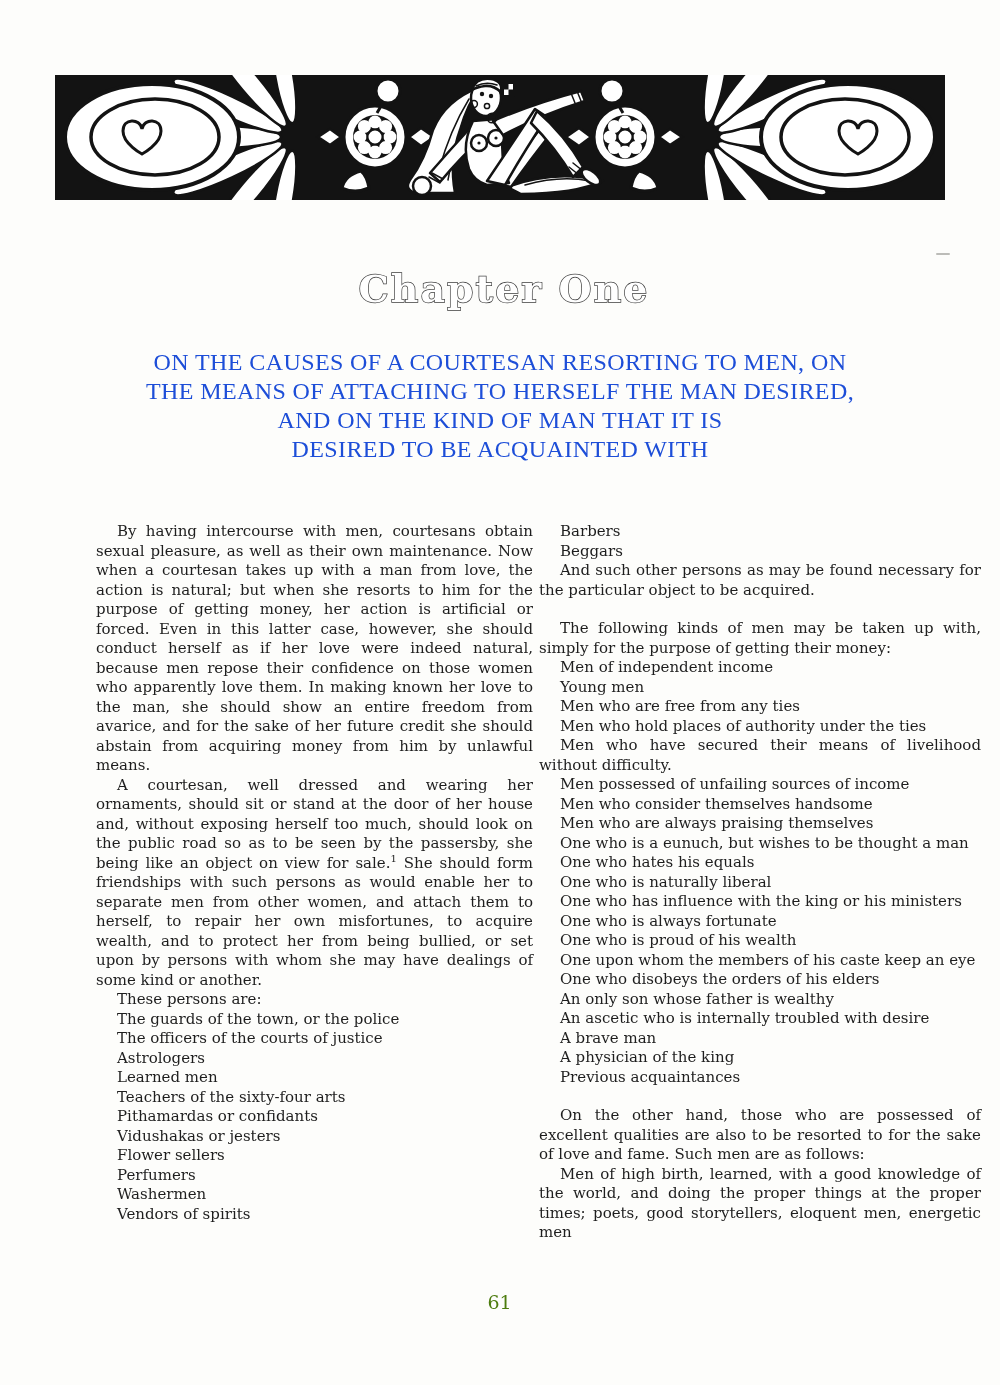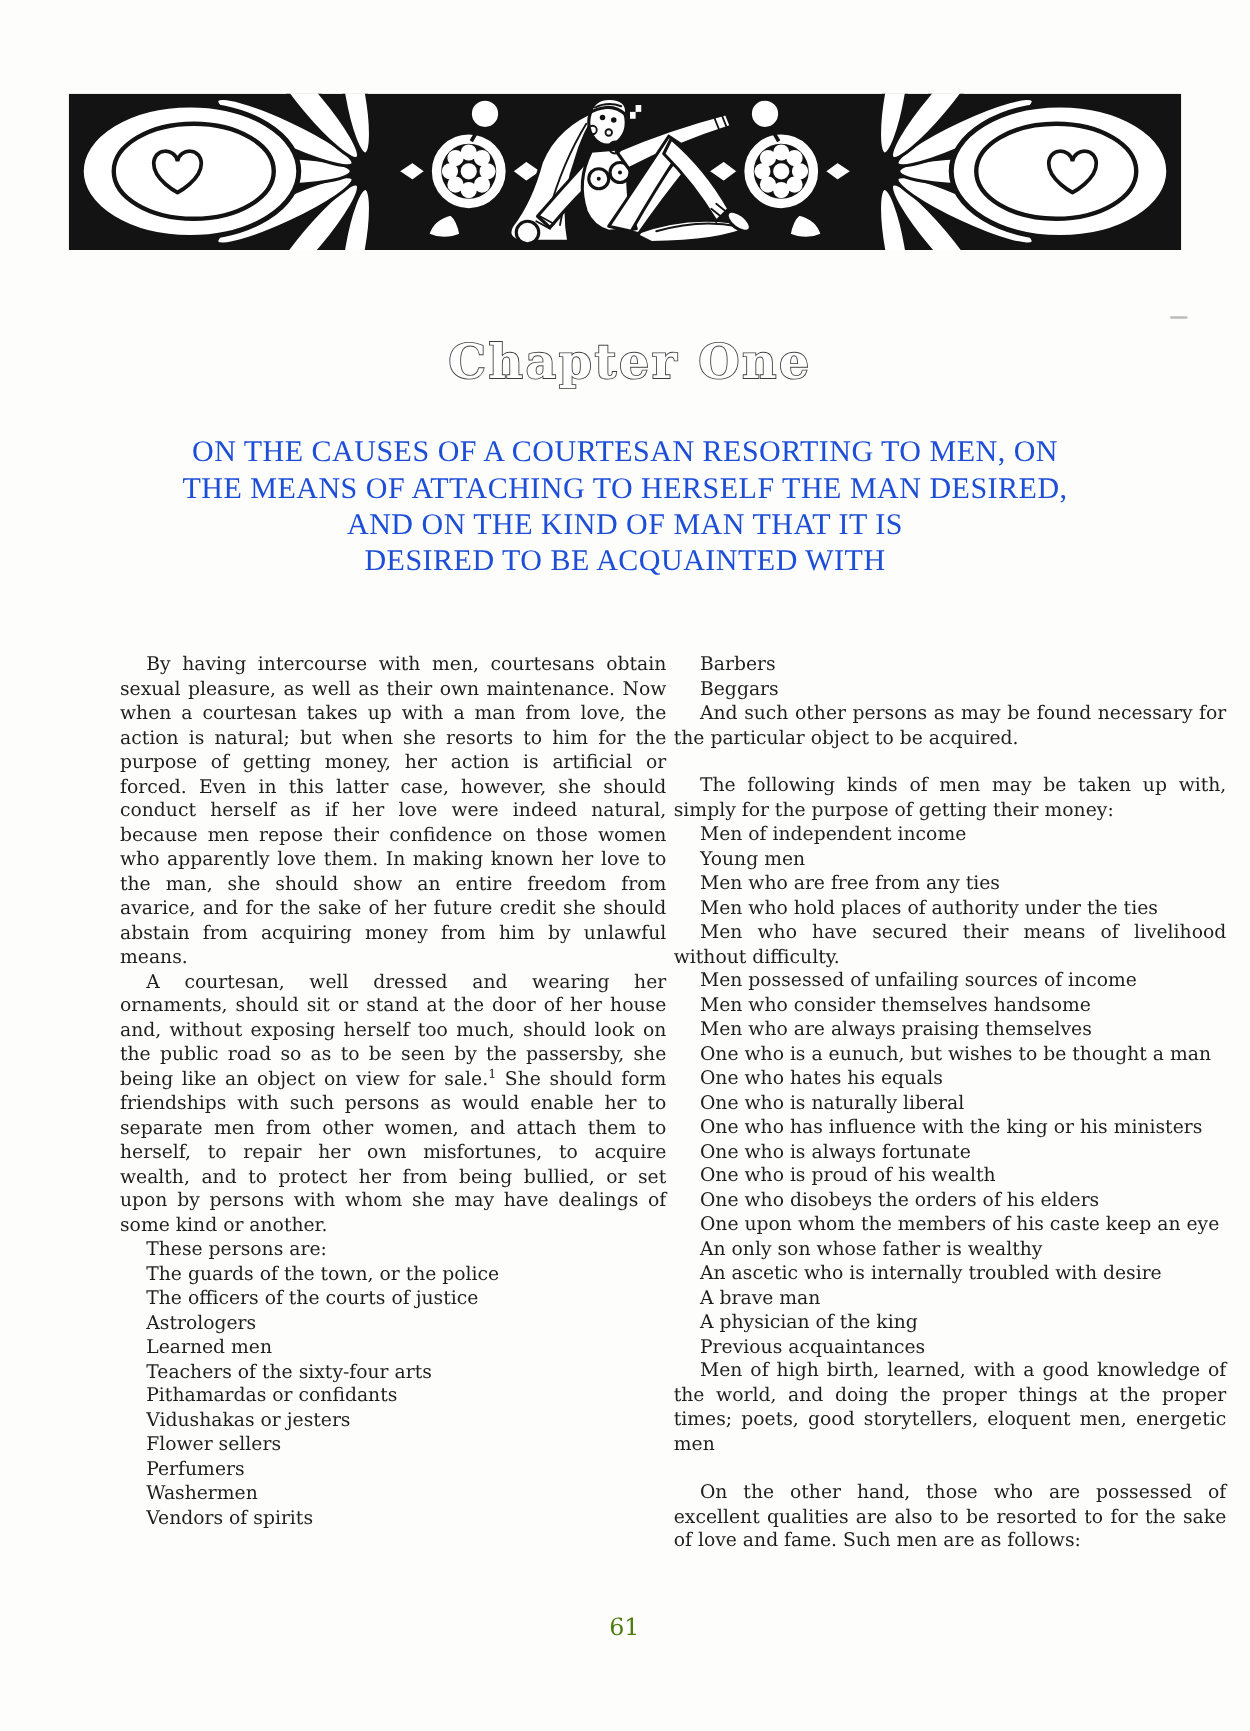--- a/index.html
+++ b/index.html
@@ -189,29 +189,29 @@
       <div class="li">Men who have secured their means of livelihood without difficulty.</div>
       <div class="li">Men possessed of unfailing sources of income</div>
       <div class="li">Men who consider themselves handsome</div>
       <div class="li">Men who are always praising themselves</div>
       <div class="li">One who is a eunuch, but wishes to be thought a man</div>
       <div class="li">One who hates his equals</div>
       <div class="li">One who is naturally liberal</div>
       <div class="li">One who has influence with the king or his ministers</div>
       <div class="li">One who is always fortunate</div>
       <div class="li">One who is proud of his wealth</div>
+      <div class="li">One upon whom the members of his caste keep an eye</div>
       <div class="li">One who disobeys the orders of his elders</div>
-      <div class="li">One upon whom the members of his caste keep an eye</div>
       <div class="li">An only son whose father is wealthy</div>
       <div class="li">An ascetic who is internally troubled with desire</div>
       <div class="li">A brave man</div>
       <div class="li">A physician of the king</div>
       <div class="li">Previous acquaintances</div>
+      <p class="para gap-before">On the other hand, those who are possessed of excellent qualities are also to be resorted to for the sake of love and fame. Such men are as follows:</p>
       <p class="para">Men of high birth, learned, with a good knowledge of the world, and doing the proper things at the proper times; poets, good storytellers, eloquent men, energetic men</p>
-      <p class="para gap-before">On the other hand, those who are possessed of excellent qualities are also to be resorted to for the sake of love and fame. Such men are as follows:</p>
     </div>
 
   </div>
 
   <div class="footer">61</div>
 
   <div class="artifact"></div>
 
 </div>
 

